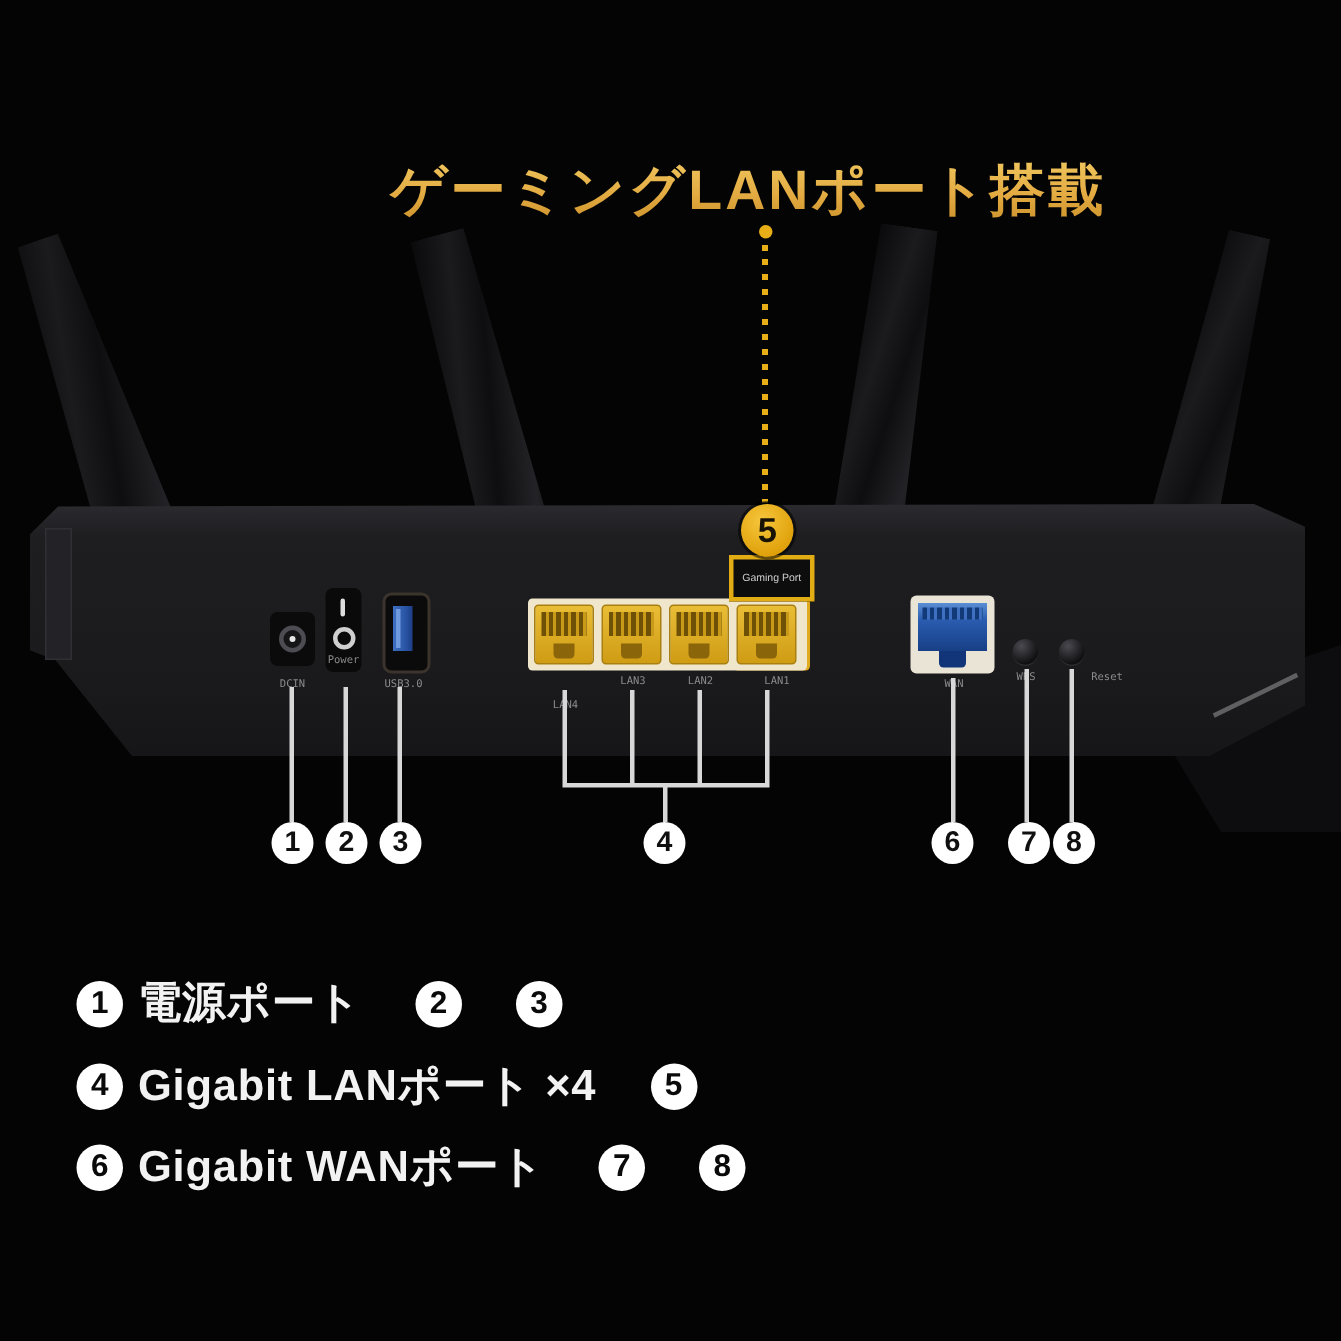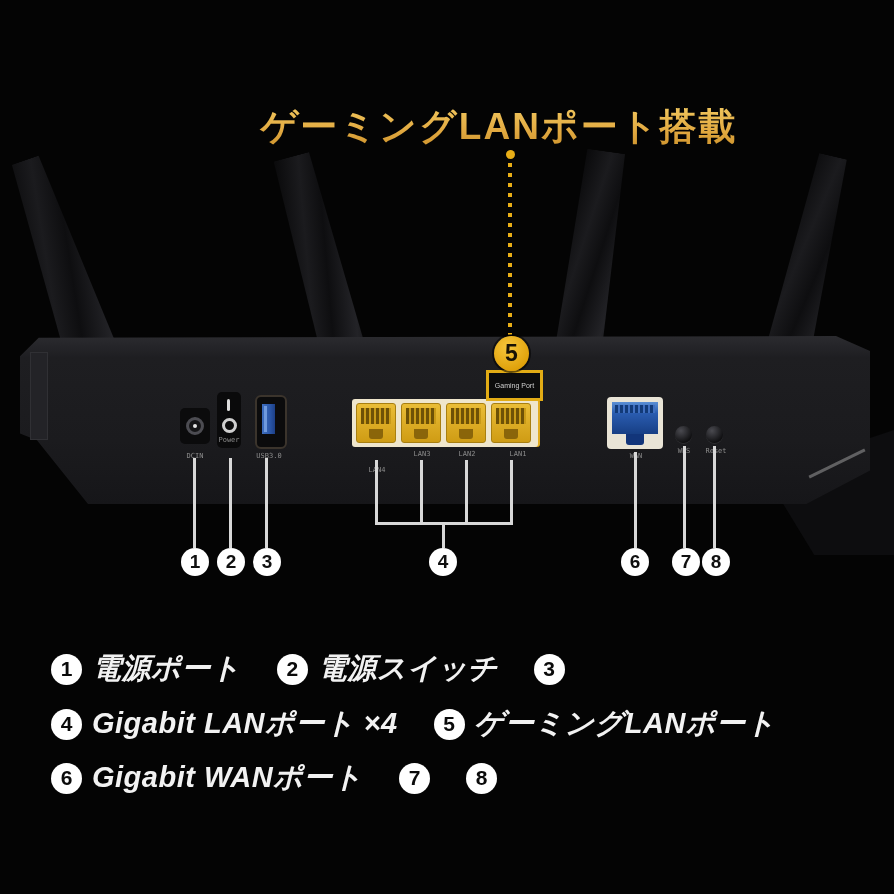--- a/index.html
+++ b/index.html
@@ -89,21 +89,21 @@
   .co{position:absolute;width:28px;height:28px;border-radius:50%;background:#fff;color:#101010;
       font-size:19px;font-weight:800;display:flex;align-items:center;justify-content:center;z-index:6;}
 
   
   .lrow{position:absolute;left:0;width:894px;height:34px;display:flex;align-items:center;
         gap:36px;padding-left:51px;box-sizing:border-box;z-index:6;}
   .r1{top:652px;} .r2{top:707px;} .r3{top:761px;}
   .litem{display:flex;align-items:center;gap:10px;white-space:nowrap;}
   .lnum{width:31px;height:31px;border-radius:50%;background:#fff;color:#0a0a0a;flex:0 0 31px;
         font-size:21px;font-weight:800;display:flex;align-items:center;justify-content:center;}
-  .ltext{color:#f2f2f2;font-size:29px;font-weight:700;letter-spacing:.5px;font-style:italic;}
+  .ltext{color:#f2f2f2;font-size:29px;font-weight:700;letter-spacing:.5px;}
 </style>
 </head>
 <body>
 
 <div id="stage">
 
   <div class="title">ゲーミングLANポート搭載</div>
 
   <div class="dot-top"></div>
   <div class="dotline"></div>
@@ -162,21 +162,21 @@
 
   <div class="plabel" style="left:195px;top:452px;">DCIN</div>
   <div class="plabel" style="left:229px;top:436px;">Power</div>
   <div class="plabel" style="left:269px;top:452px;">USB3.0</div>
   <div class="plabel" style="left:377px;top:450px;margin-top:16px;">LAN4</div>
   <div class="plabel" style="left:422px;top:450px;">LAN3</div>
   <div class="plabel" style="left:467px;top:450px;">LAN2</div>
   <div class="plabel" style="left:512px;top:450px;padding-left:12px;">LAN1</div>
   <div class="plabel" style="left:636px;top:452px;">WAN</div>
   <div class="plabel" style="left:684px;top:447px;">WPS</div>
-  <div class="plabel" style="left:716px;top:447px;">Reset</div>
+  <div class="plabel" style="left:738px;top:447px;">Reset</div>
 
   <div class="lline" style="left:193px;top:458px;height:90px;"></div>
   <div class="lline" style="left:229px;top:458px;height:90px;"></div>
   <div class="lline" style="left:265px;top:458px;height:90px;"></div>
   <div class="lline" style="left:375px;top:460px;height:62px;"></div>
   <div class="lline" style="left:420px;top:460px;height:62px;"></div>
   <div class="lline" style="left:465px;top:460px;height:62px;"></div>
   <div class="lline" style="left:510px;top:460px;height:62px;"></div>
   <div class="hline" style="left:375px;top:522px;width:138px;"></div>
   <div class="lline" style="left:442px;top:522px;height:26px;"></div>
@@ -193,34 +193,32 @@
   <div class="co" style="left:672px;top:548px;">7</div>
   <div class="co" style="left:702px;top:548px;">8</div>
 
   <div class="lrow r1">
     <div class="litem">
       <div class="lnum">1</div>
       <div class="ltext">電源ポート</div>
     </div>
     <div class="litem">
       <div class="lnum">2</div>
-      <div class="ltext">電源スイッチ</div>
     </div>
     <div class="litem">
       <div class="lnum">3</div>
     </div>
   </div>
   <div class="lrow r2">
     <div class="litem">
       <div class="lnum">4</div>
       <div class="ltext">Gigabit LANポート ×4</div>
     </div>
     <div class="litem">
       <div class="lnum">5</div>
-      <div class="ltext">ゲーミングLANポート</div>
     </div>
   </div>
   <div class="lrow r3">
     <div class="litem">
       <div class="lnum">6</div>
       <div class="ltext">Gigabit WANポート</div>
     </div>
     <div class="litem">
       <div class="lnum">7</div>
     </div>

